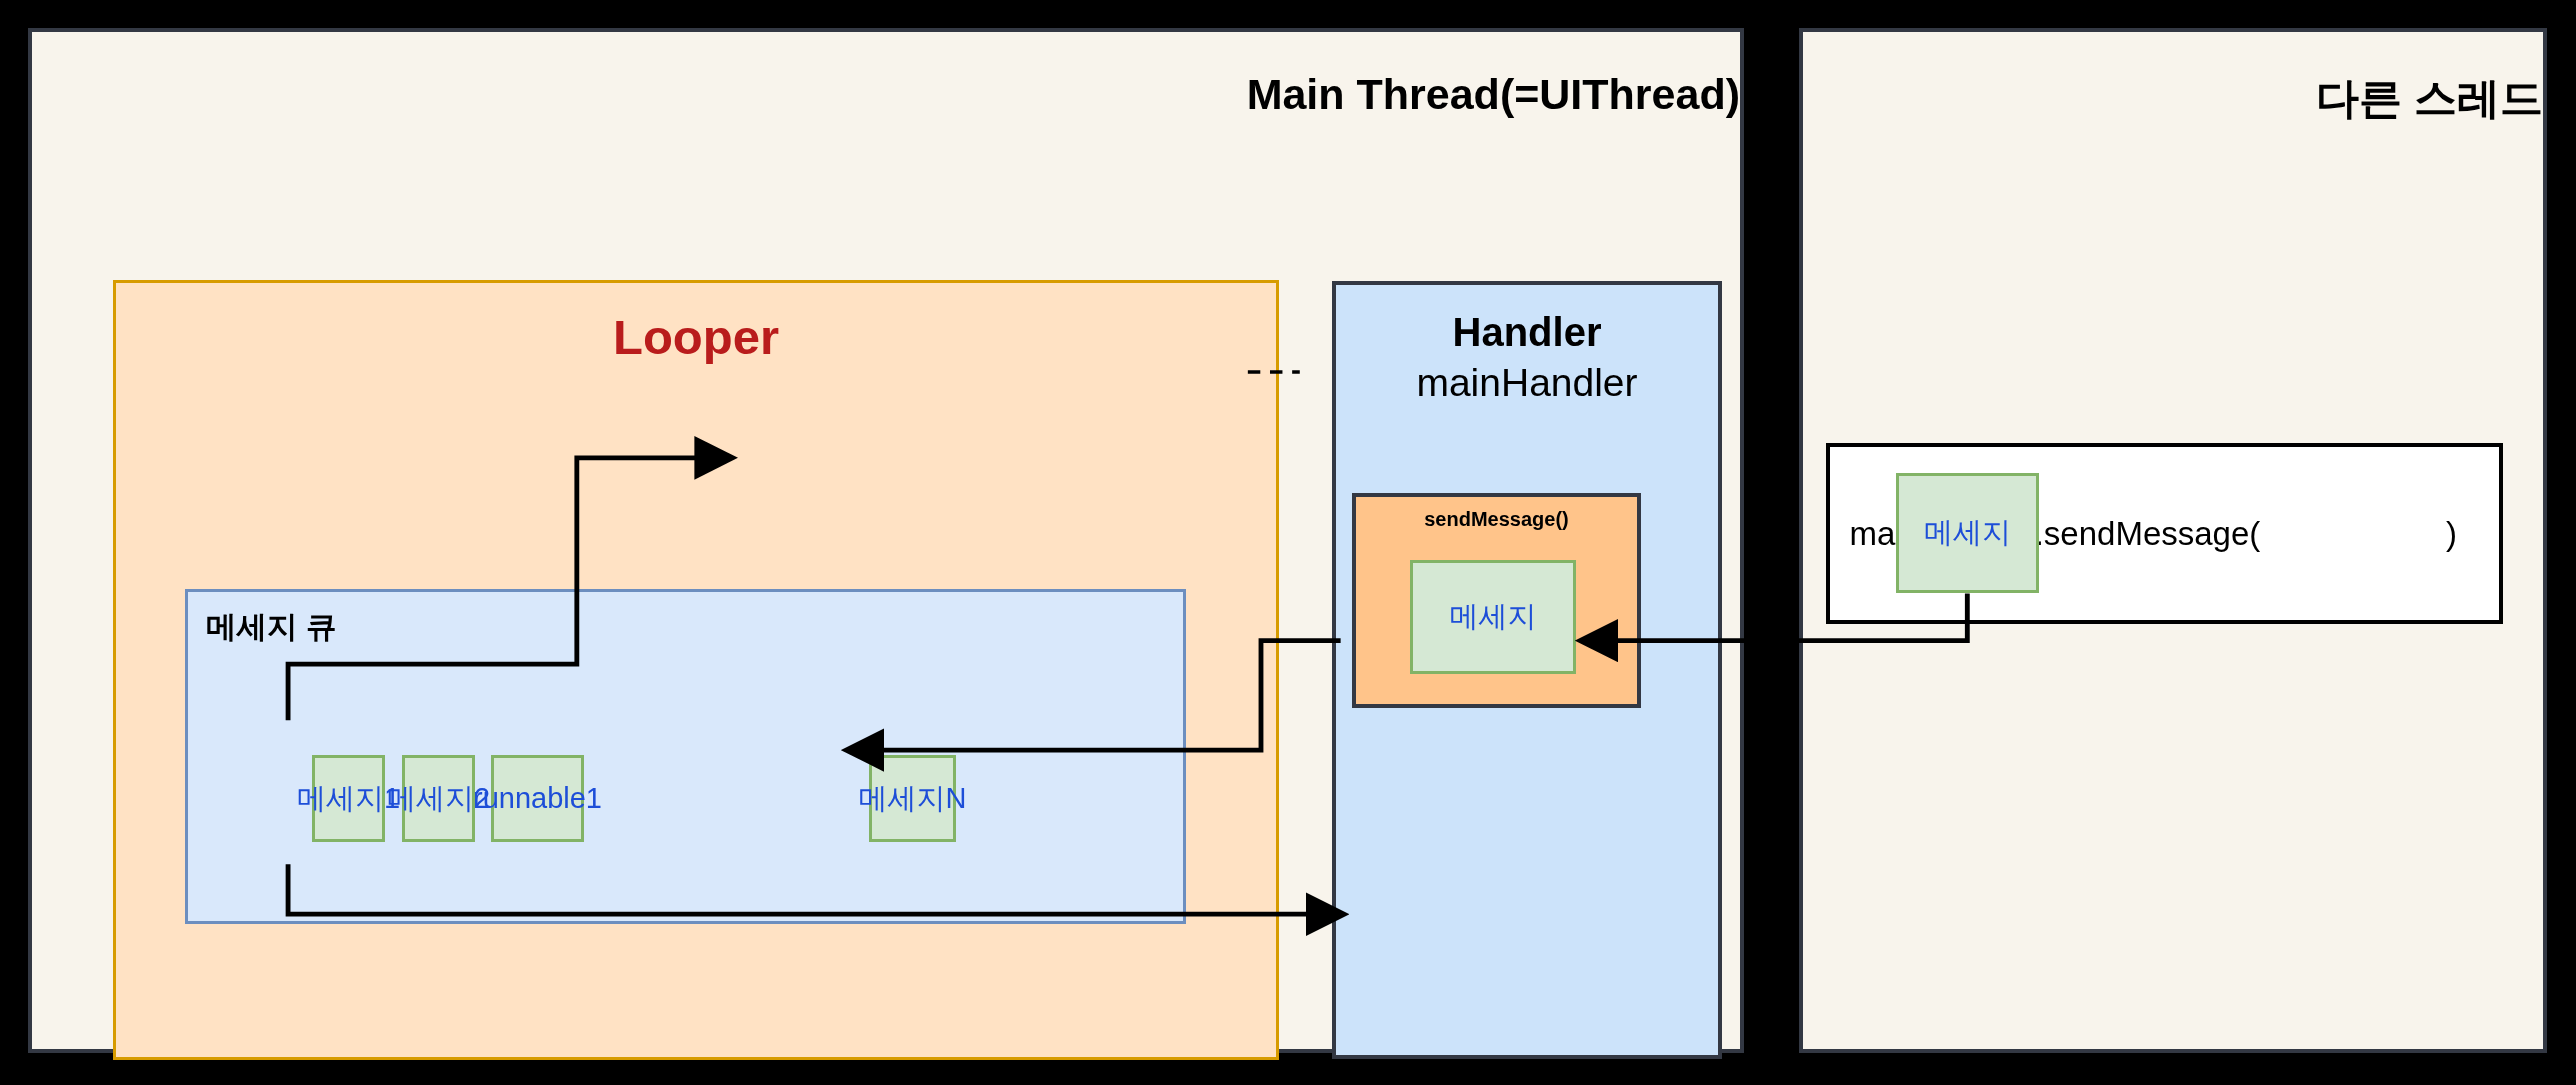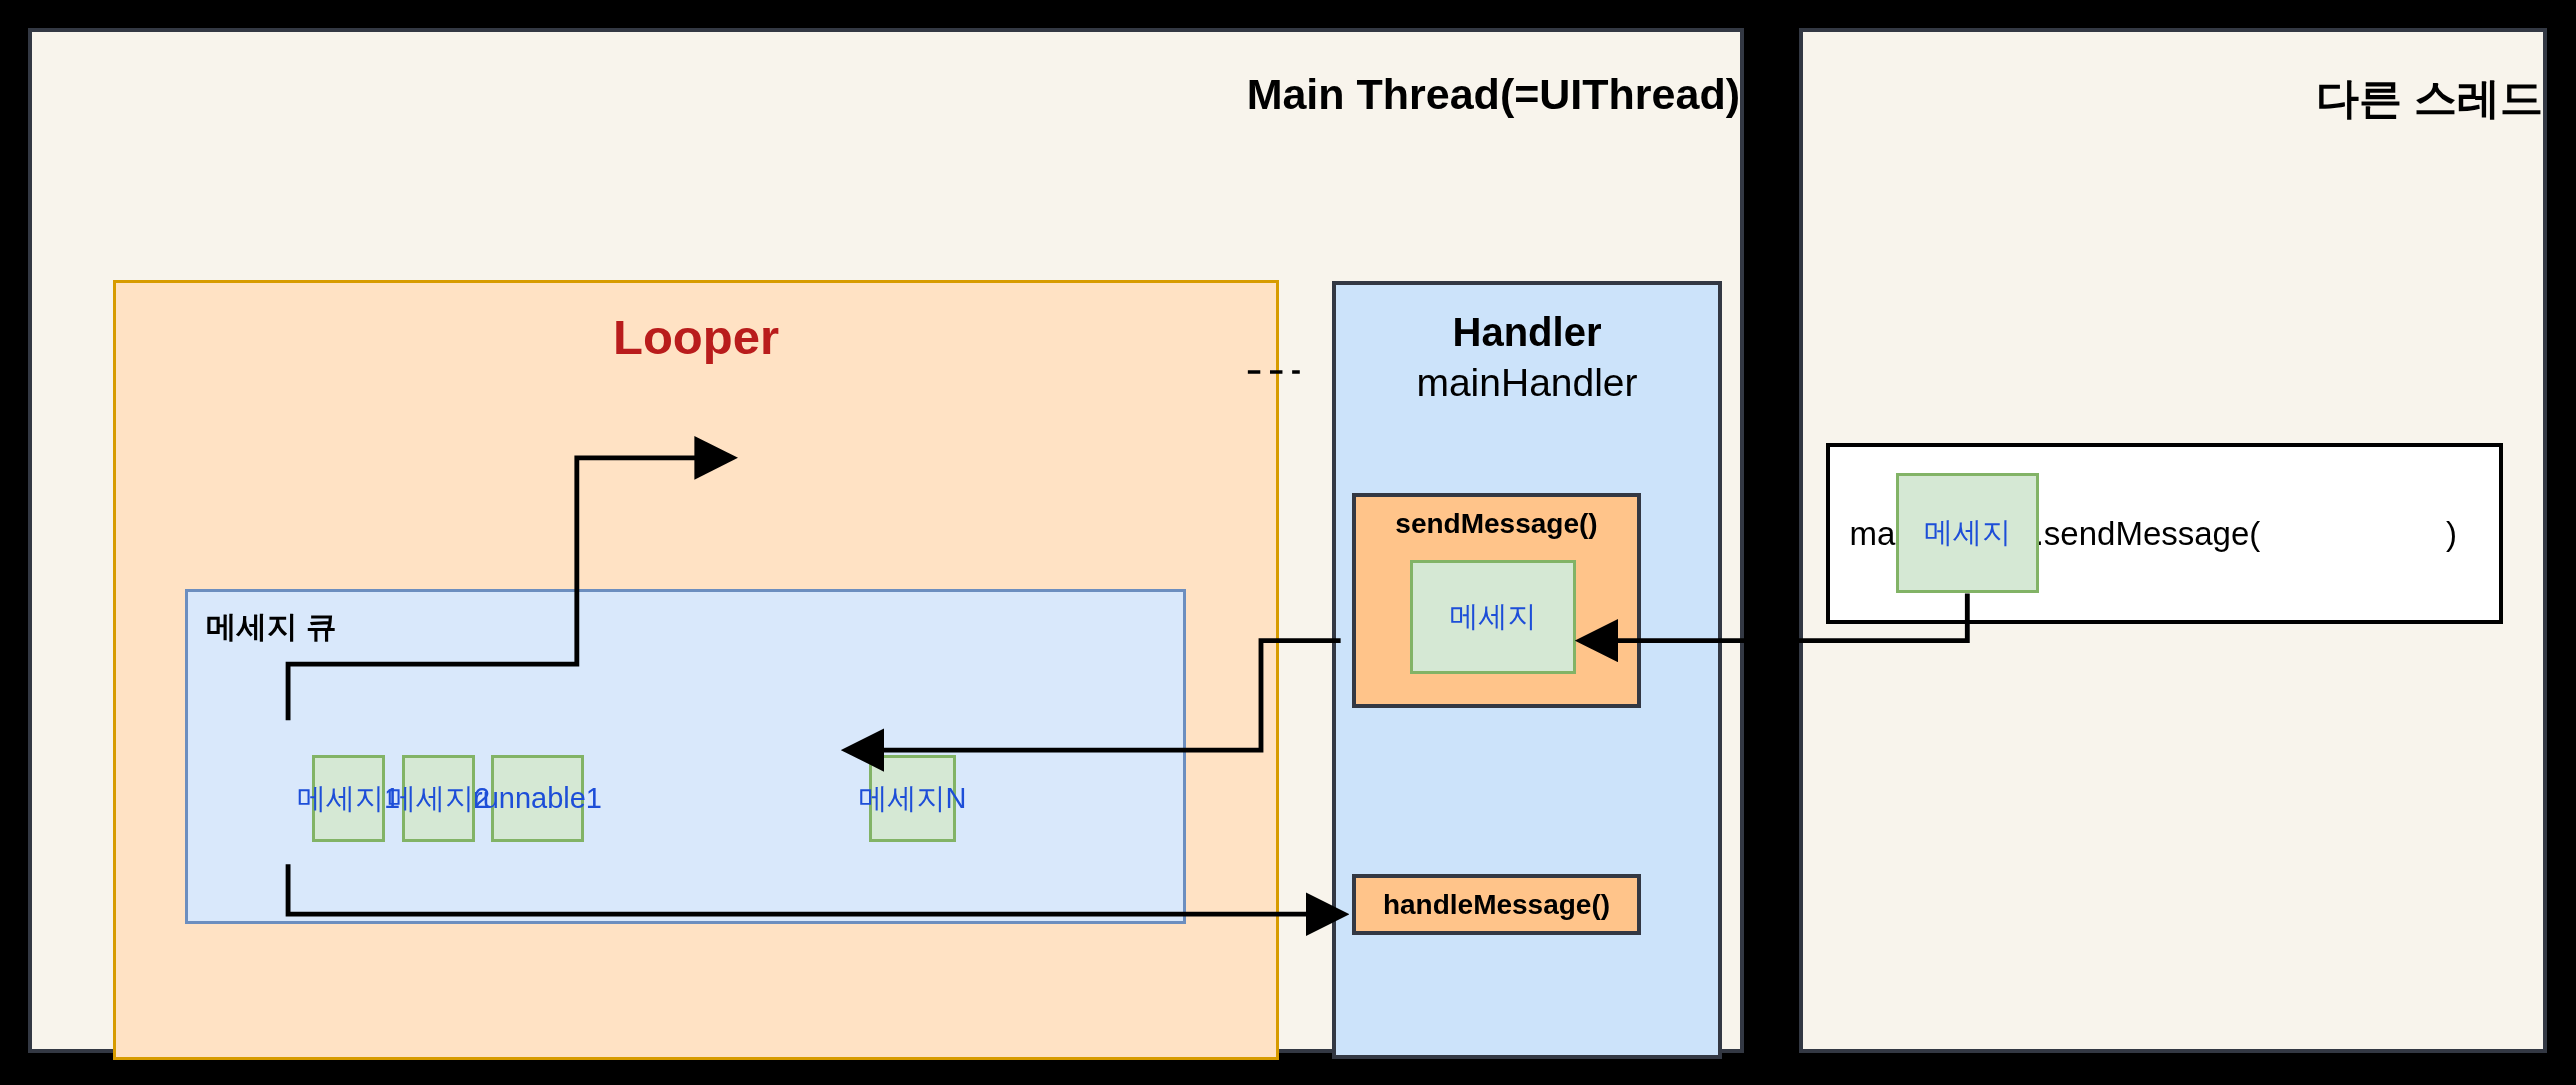--- a/index.html
+++ b/index.html
@@ -104,21 +104,21 @@
   #sendmessage-box{
     position:absolute;
     left:1352px; top:493px;
     width:289px; height:215px;
     background:#FFC48A;
     border:4.2px solid #333843;
     box-sizing:border-box;
   }
   #sendmessage-label{
     position:absolute; left:0; right:0; top:11px;
-    text-align:center; font-size:28px; font-weight:bold; color:#000;
+    text-align:center; font-size:20px; font-weight:bold; color:#000;
   }
   #sendmessage-msg{
     position:absolute;
     left:1410px; top:560px;
     width:166px; height:114px;
   }
   #handlemessage-box{
     position:absolute;
     left:1352px; top:874px;
     width:289px; height:61px;
@@ -192,21 +192,20 @@
       <div id="handler-sub">mainHandler</div>
       <div id="handler-title">Handler</div>
     </div>
   </div>
 
   <div id="sendmessage-box">
     <div id="sendmessage-label">sendMessage()</div>
   </div>
   <div class="msgbox" id="sendmessage-msg">메세지</div>
 
-  <div id="handlemessage-box">handleMessage()</div>
 
   <div class="panel" id="panel-other">
     <div class="panel-title" id="title-other">다른 스레드</div>
   </div>
 
   <div id="code-box">
     <div id="code-text">mainHandler.sendMessage(</div>
     <div id="code-paren">)</div>
   </div>
   <div class="msgbox" id="code-msg">메세지</div>

